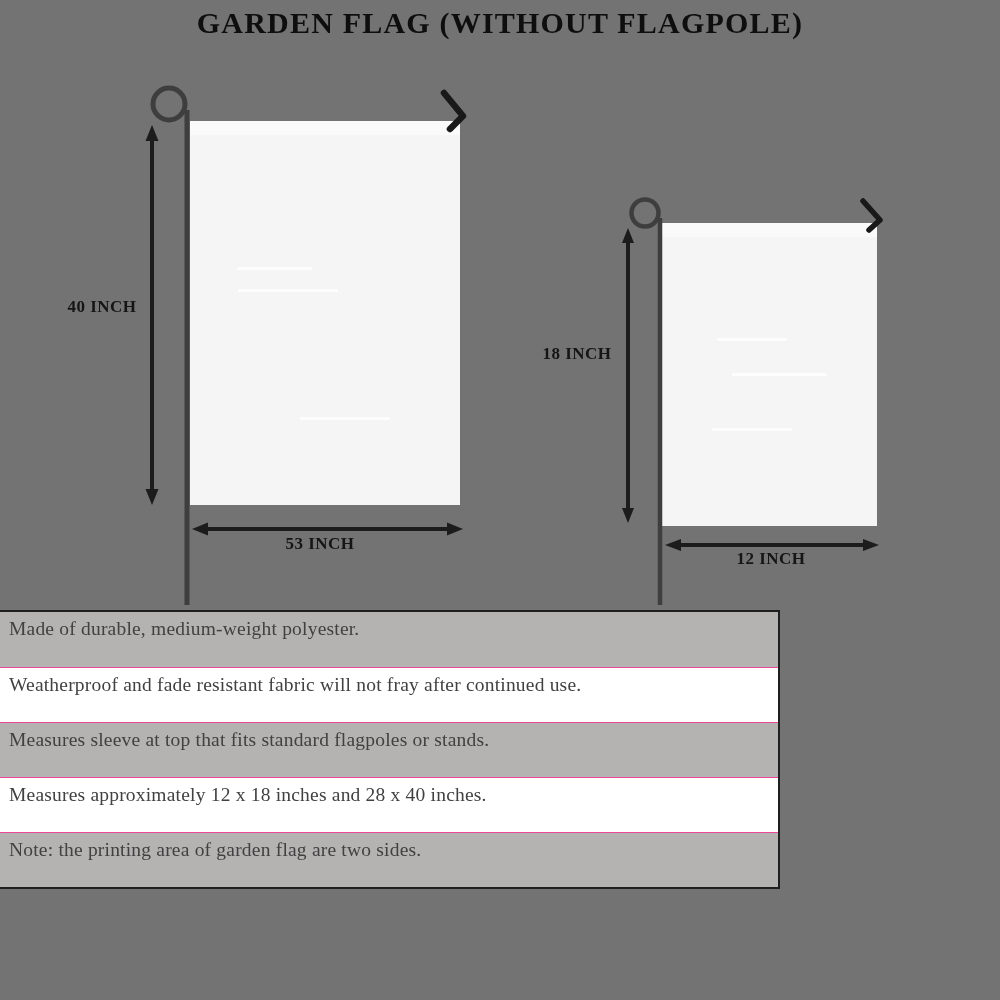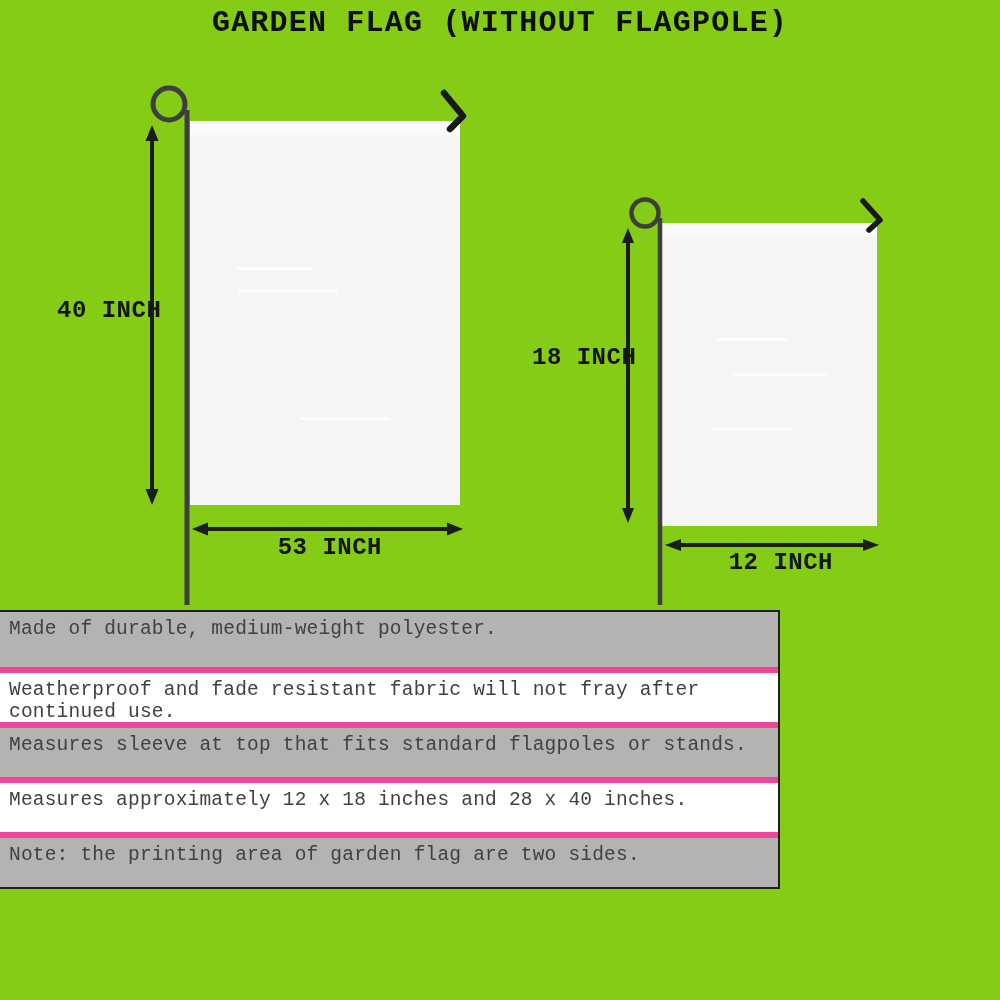--- a/index.html
+++ b/index.html
@@ -1,50 +1,50 @@
 <!DOCTYPE html>
 <html><head>
 <meta charset="utf-8">
 <style>
   html,body{margin:0;padding:0;background:#fff;}
   .canvas{
-    position:relative;width:1000px;height:1000px;background:#84cc16;
-    font-family:Liberation Mono, monospace;overflow:hidden;
+    position:relative;width:1000px;height:1000px;background:#737373;
+    font-family:Liberation Serif, serif;overflow:hidden;
   }
   
   .title-line{position:absolute;left:0;width:1000px;text-align:center;
     color:#0e0e0e;font-weight:bold;font-size:30px;letter-spacing:1.2px;white-space:nowrap;}
   .title-line1{top:6px;}
   .title-line2{top:42px;}
   .title-line2 .shift{display:inline-block;transform:translateX(-30px);}
 
   
   .flag{position:absolute;background:#f5f5f6;z-index:1;}
   .flag-large{left:190px;top:121px;width:270px;height:384px;}
   .flag-small{left:662px;top:223px;width:215px;height:303px;}
   .sleeve{position:absolute;left:0;top:0;right:0;height:14px;background:rgba(255,255,255,0.5);}
   .streak{position:absolute;height:3px;background:rgba(255,255,255,0.8);border-radius:2px;}
 
   
   .overlay{position:absolute;left:0;top:0;z-index:3;pointer-events:none;}
 
   
-  .dim-label{position:absolute;z-index:4;font-size:24px;font-weight:bold;color:#151515;
-    text-align:right;letter-spacing:0.5px;white-space:nowrap;}
+  .dim-label{position:absolute;z-index:4;font-size:17px;font-weight:bold;color:#151515;
+    text-align:center;letter-spacing:0.5px;white-space:nowrap;}
   .lbl-h-large{left:57px;top:297px;width:90px;}
   .lbl-w-large{left:258px;top:534px;width:124px;}
   .lbl-h-small{left:532px;top:344px;width:90px;}
   .lbl-w-small{left:709px;top:549px;width:124px;}
 
   
   .features{position:absolute;left:0;top:610px;width:780px;z-index:5;
     box-sizing:border-box;border:2px solid #1f1f1f;border-left:none;background:#ffffff;}
   .feature-row{height:55px;box-sizing:border-box;padding:6px 10px 16px 9px;
     font-size:19.5px;color:#414141;letter-spacing:0.2px;background:#ffffff;}
-  .feature-row + .feature-row{border-top:6px solid #ec4899;}
+  .feature-row + .feature-row{border-top:1px solid #ec4899;}
   .feature-row.gray{background:#b5b2b2;}
 </style>
 </head>
 <body>
 
 <div class="canvas">
 
   <div class="title-line title-line1">GARDEN FLAG (WITHOUT FLAGPOLE)</div>
 
   <div class="flag flag-large">

